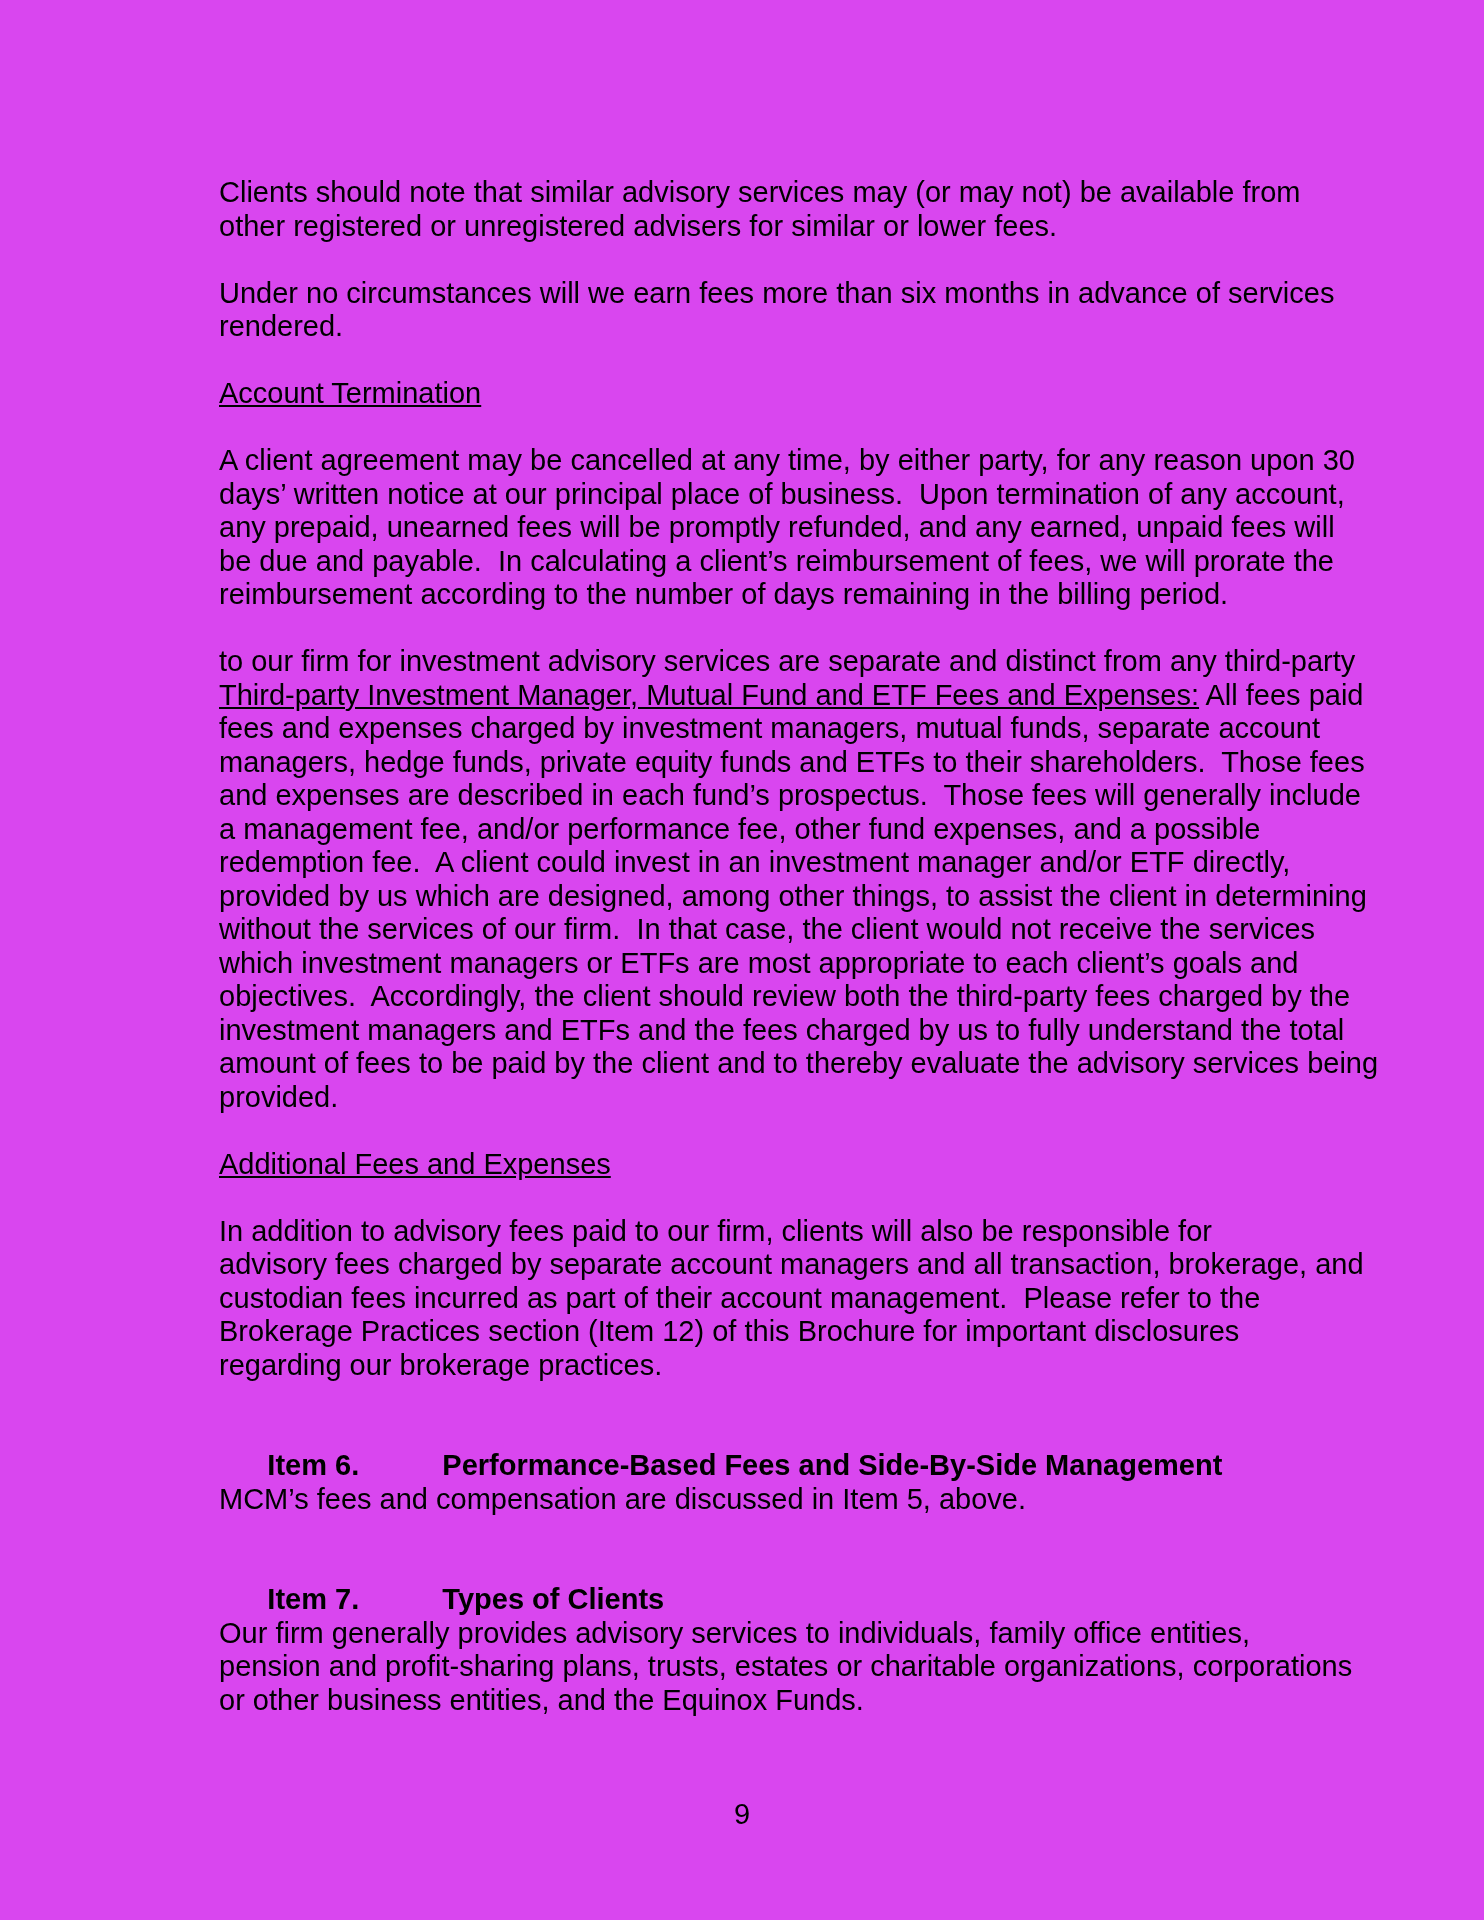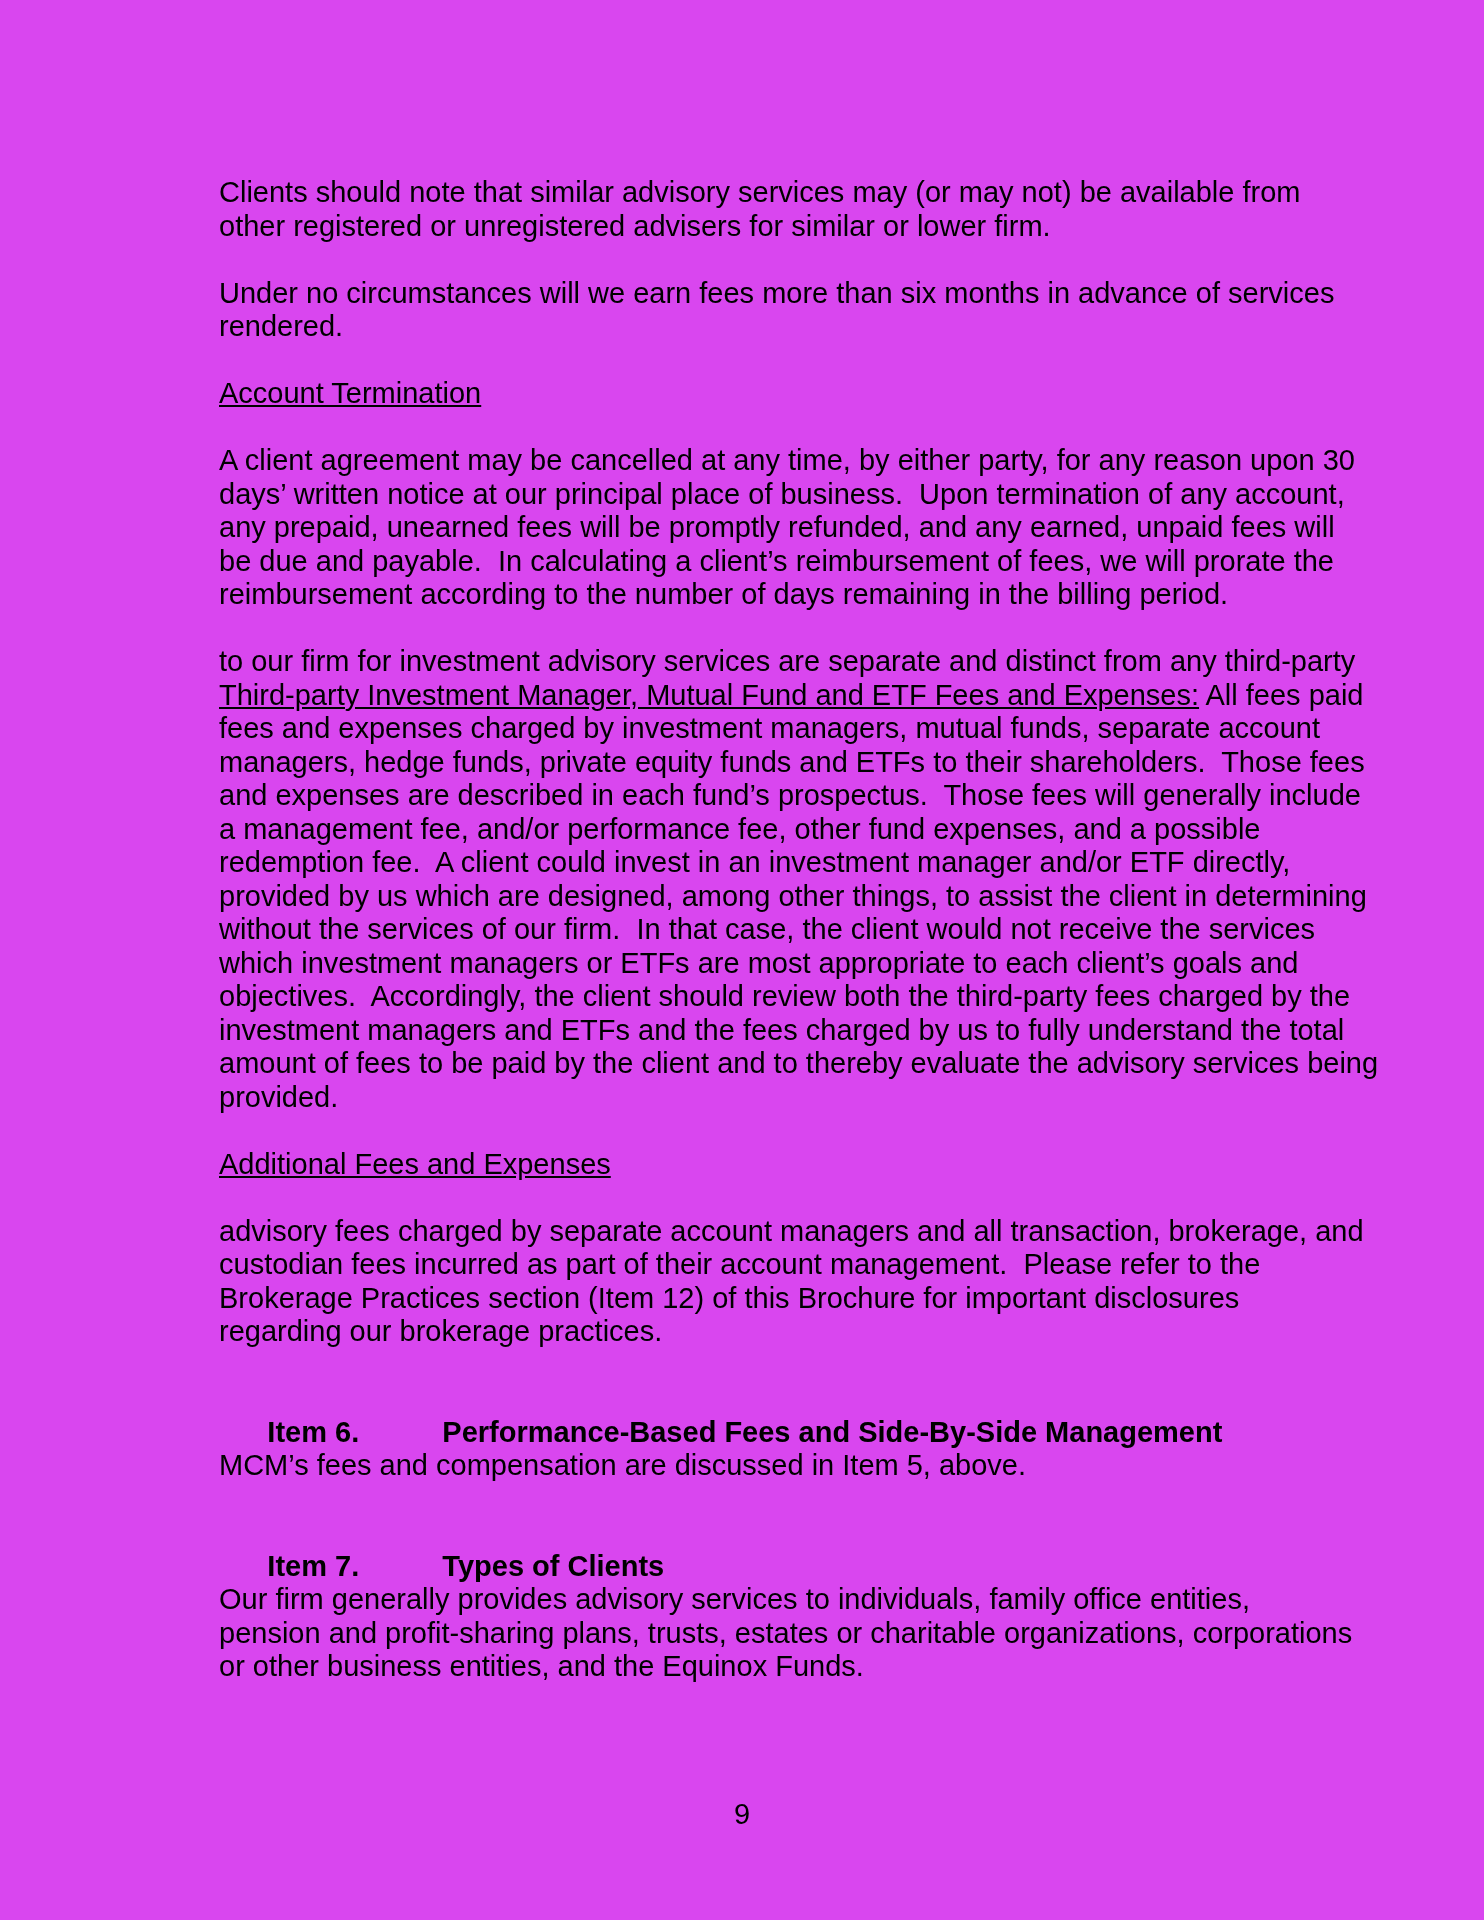--- a/index.html
+++ b/index.html
@@ -56,21 +56,21 @@
   }
 </style>
 </head>
 <body>
 
 <div class="page">
   <div class="content">
 
     <div class="para">
       <div class="line">Clients should note that similar advisory services may (or may not) be available from</div>
-      <div class="line">other registered or unregistered advisers for similar or lower firm.</div>
+      <div class="line">other registered or unregistered advisers for similar or lower fees.</div>
     </div>
 
     <div class="para">
       <div class="line">Under no circumstances will we earn fees more than six months in advance of services</div>
       <div class="line">rendered.</div>
     </div>
 
     <div class="para">
       <div class="line"><span class="heading-underline">Account Termination</span></div>
     </div>
@@ -98,20 +98,21 @@
       <div class="line">investment managers and ETFs and the fees charged by us to fully understand the total</div>
       <div class="line">amount of fees to be paid by the client and to thereby evaluate the advisory services being</div>
       <div class="line">provided.</div>
     </div>
 
     <div class="para">
       <div class="line"><span class="heading-underline">Additional Fees and Expenses</span></div>
     </div>
 
     <div class="para">
+      <div class="line">In addition to advisory fees paid to our firm, clients will also be responsible for</div>
       <div class="line">advisory fees charged by separate account managers and all transaction, brokerage, and</div>
       <div class="line">custodian fees incurred as part of their account management.  Please refer to the</div>
       <div class="line">Brokerage Practices section (Item 12) of this Brochure for important disclosures</div>
       <div class="line">regarding our brokerage practices.</div>
     </div>
 
     <div class="item-heading">
       <span class="item-label">Item 6.</span><span>Performance-Based Fees and Side-By-Side Management</span>
     </div>
 

